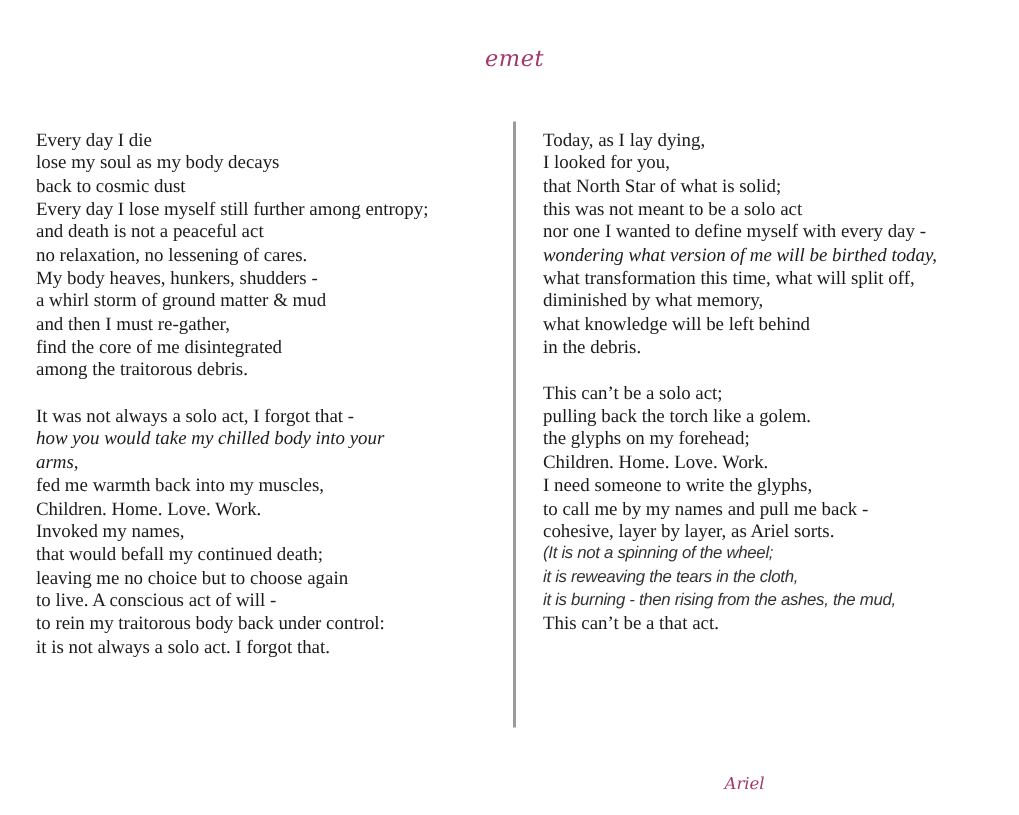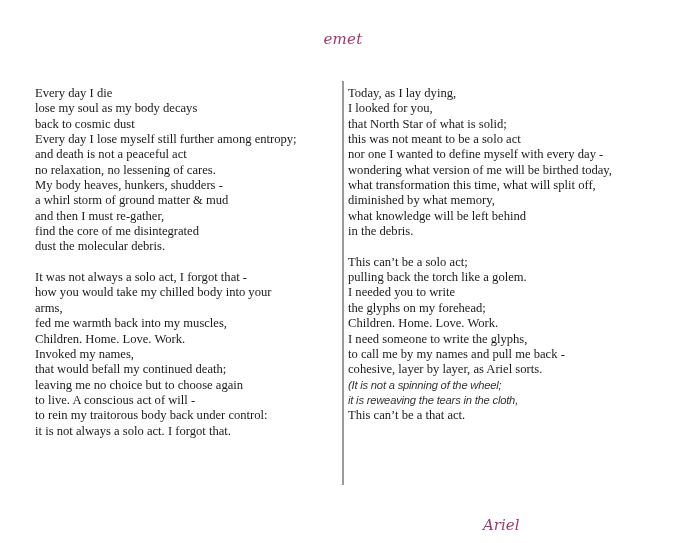--- a/index.html
+++ b/index.html
@@ -26,24 +26,24 @@
       font-size: 15px;
       color: #a3386f;
       letter-spacing: 0.3px;
     }
     .col {
       position: absolute;
       top: 86px;
       font-size: 12.6px;
       line-height: 15.35px;
     }
-    .col-left { left: 35px; width: 290px; }
-    .col-right { left: 348px; width: 300px; }
+    .col-left { left: 24px; width: 290px; }
+    .col-right { left: 362px; width: 300px; }
     .line { display: block; white-space: nowrap; }
-    .line.wrap { white-space: normal; }
+    .line.wrap { white-space: normal; font-style: italic; }
     .stanza { margin-bottom: 15.35px; }
     .italic {
       font-family: Liberation Sans, sans-serif;
       font-style: italic;
       font-size: 11.2px;
       color: #333333;
       letter-spacing: -0.2px;
     }
     .divider {
       position: absolute;
@@ -52,42 +52,42 @@
       width: 2px;
       height: 404px;
       background: #9a9a9a;
     }
     .signature {
       position: absolute;
       top: 516px;
       left: 483px;
       font-family: "DejaVu Serif", serif;
       font-style: italic;
-      font-size: 15px;
+      font-size: 11px;
       color: #a3386f;
     }
   </style>
 </head>
 <body>
 
 <div class="title">emet</div>
 
 <div class="col col-left">
   <div class="stanza">
     <span class="line">Every day I die</span>
     <span class="line">lose my soul as my body decays</span>
     <span class="line">back to cosmic dust</span>
     <span class="line">Every day I lose myself still further among entropy;</span>
     <span class="line">and death is not a peaceful act</span>
     <span class="line">no relaxation, no lessening of cares.</span>
     <span class="line">My body heaves, hunkers, shudders -</span>
     <span class="line">a whirl storm of ground matter &amp; mud</span>
     <span class="line">and then I must re-gather,</span>
     <span class="line">find the core of me disintegrated</span>
-    <span class="line">dust the molecular debris.</span>
+    <span class="line">among the traitorous debris.</span>
   </div>
   <div class="stanza">
     <span class="line">It was not always a solo act, I forgot that -</span>
     <span class="line wrap" style="width:260px">how you would take my chilled body into your arms,</span>
     <span class="line">fed me warmth back into my muscles,</span>
     <span class="line">Children. Home. Love. Work.</span>
     <span class="line">Invoked my names,</span>
     <span class="line">that would befall my continued death;</span>
     <span class="line">leaving me no choice but to choose again</span>
     <span class="line">to live. A conscious act of will -</span>
@@ -107,25 +107,25 @@
     <span class="line">nor one I wanted to define myself with every day -</span>
     <span class="line wrap" style="width:270px">wondering what version of me will be birthed today,</span>
     <span class="line">what transformation this time, what will split off,</span>
     <span class="line">diminished by what memory,</span>
     <span class="line">what knowledge will be left behind</span>
     <span class="line">in the debris.</span>
   </div>
   <div class="stanza">
     <span class="line">This can’t be a solo act;</span>
     <span class="line">pulling back the torch like a golem.</span>
-    <span class="line">I needed you to write</span>
     <span class="line">the glyphs on my forehead;</span>
     <span class="line">Children. Home. Love. Work.</span>
     <span class="line">I need someone to write the glyphs,</span>
     <span class="line">to call me by my names and pull me back -</span>
     <span class="line">cohesive, layer by layer, as Ariel sorts.</span>
     <span class="line italic">(It is not a spinning of the wheel;</span>
     <span class="line italic">it is reweaving the tears in the cloth,</span>
+    <span class="line italic">it is burning - then rising from the ashes, the mud,</span>
     <span class="line">This can’t be a that act.</span>
   </div>
 </div>
 
 <div class="signature">Ariel</div>
 
 </body></html>

